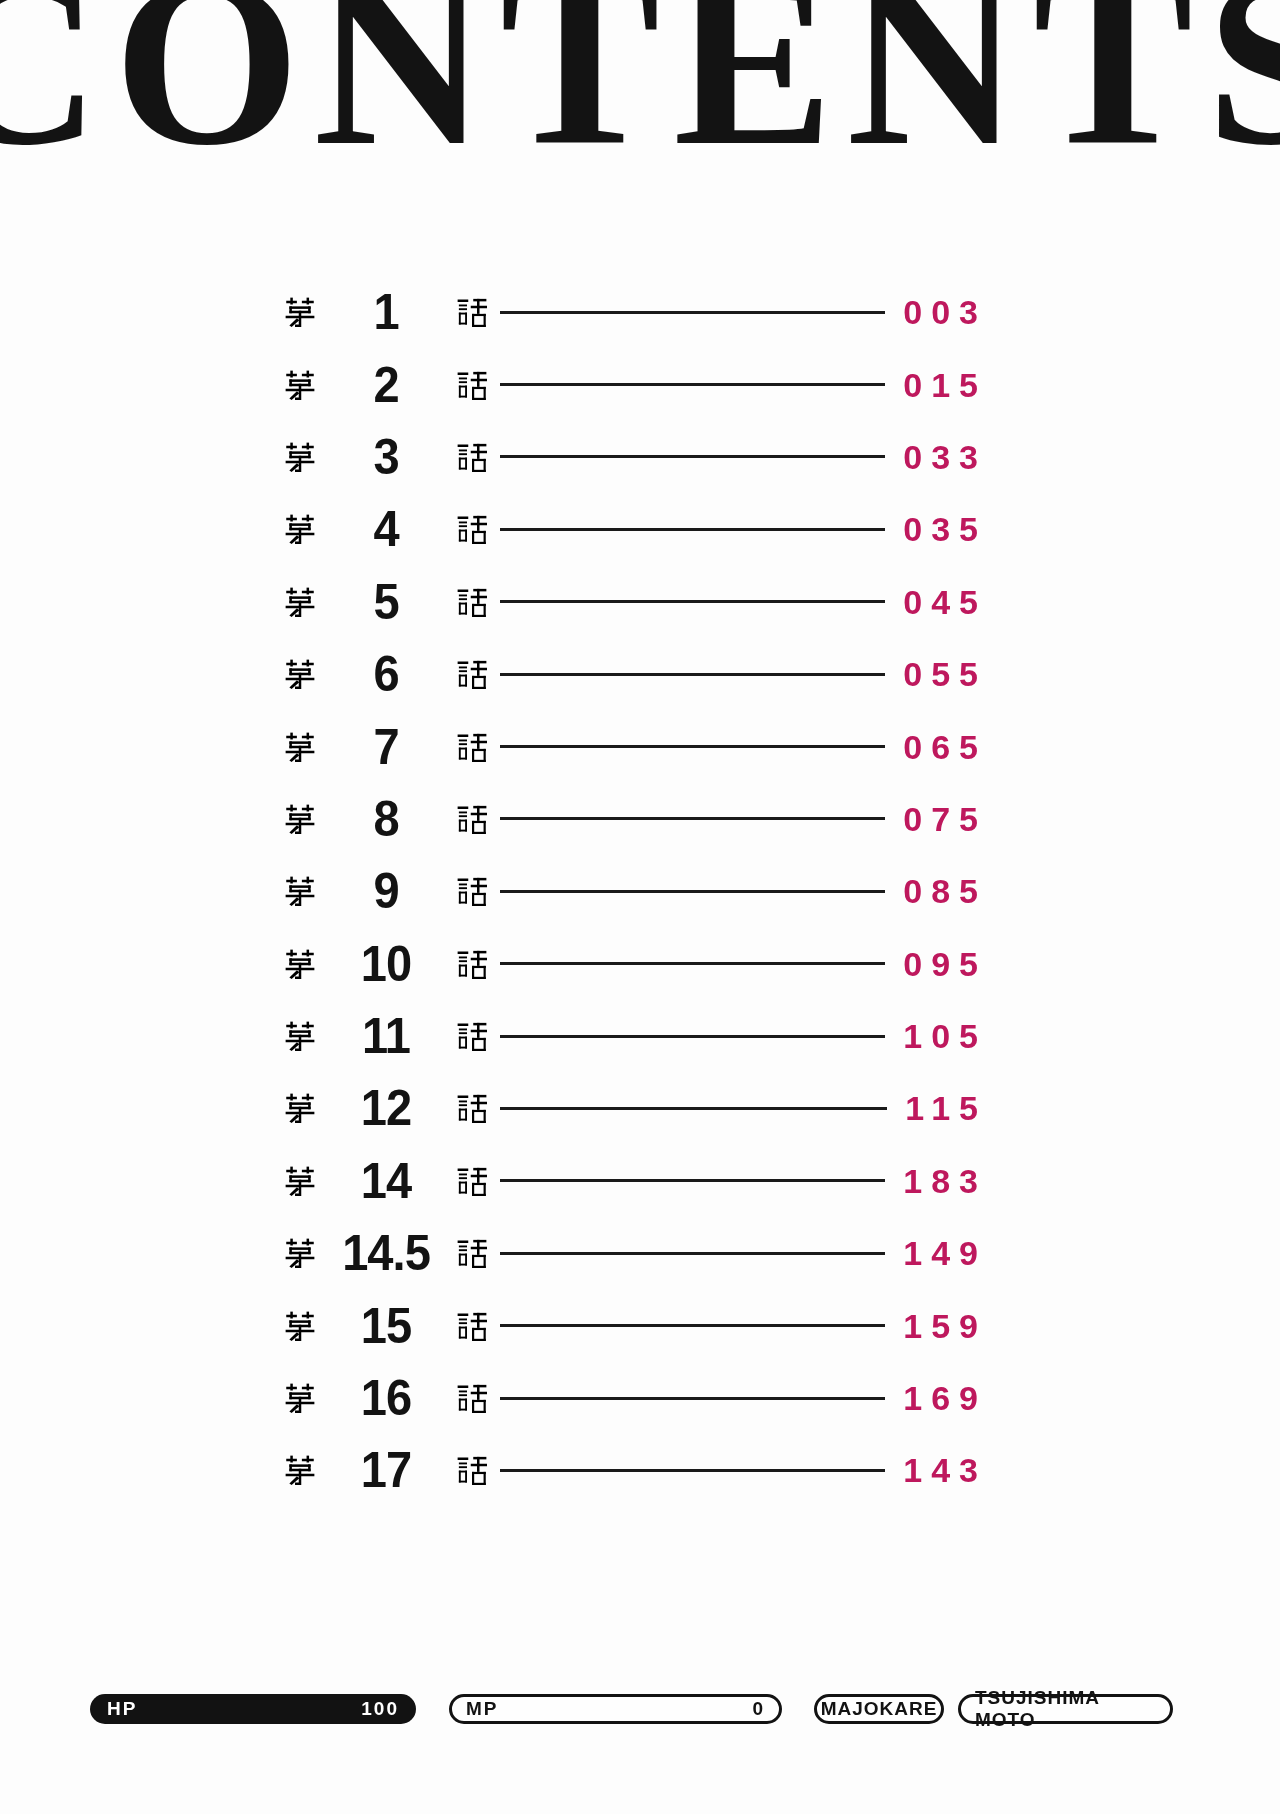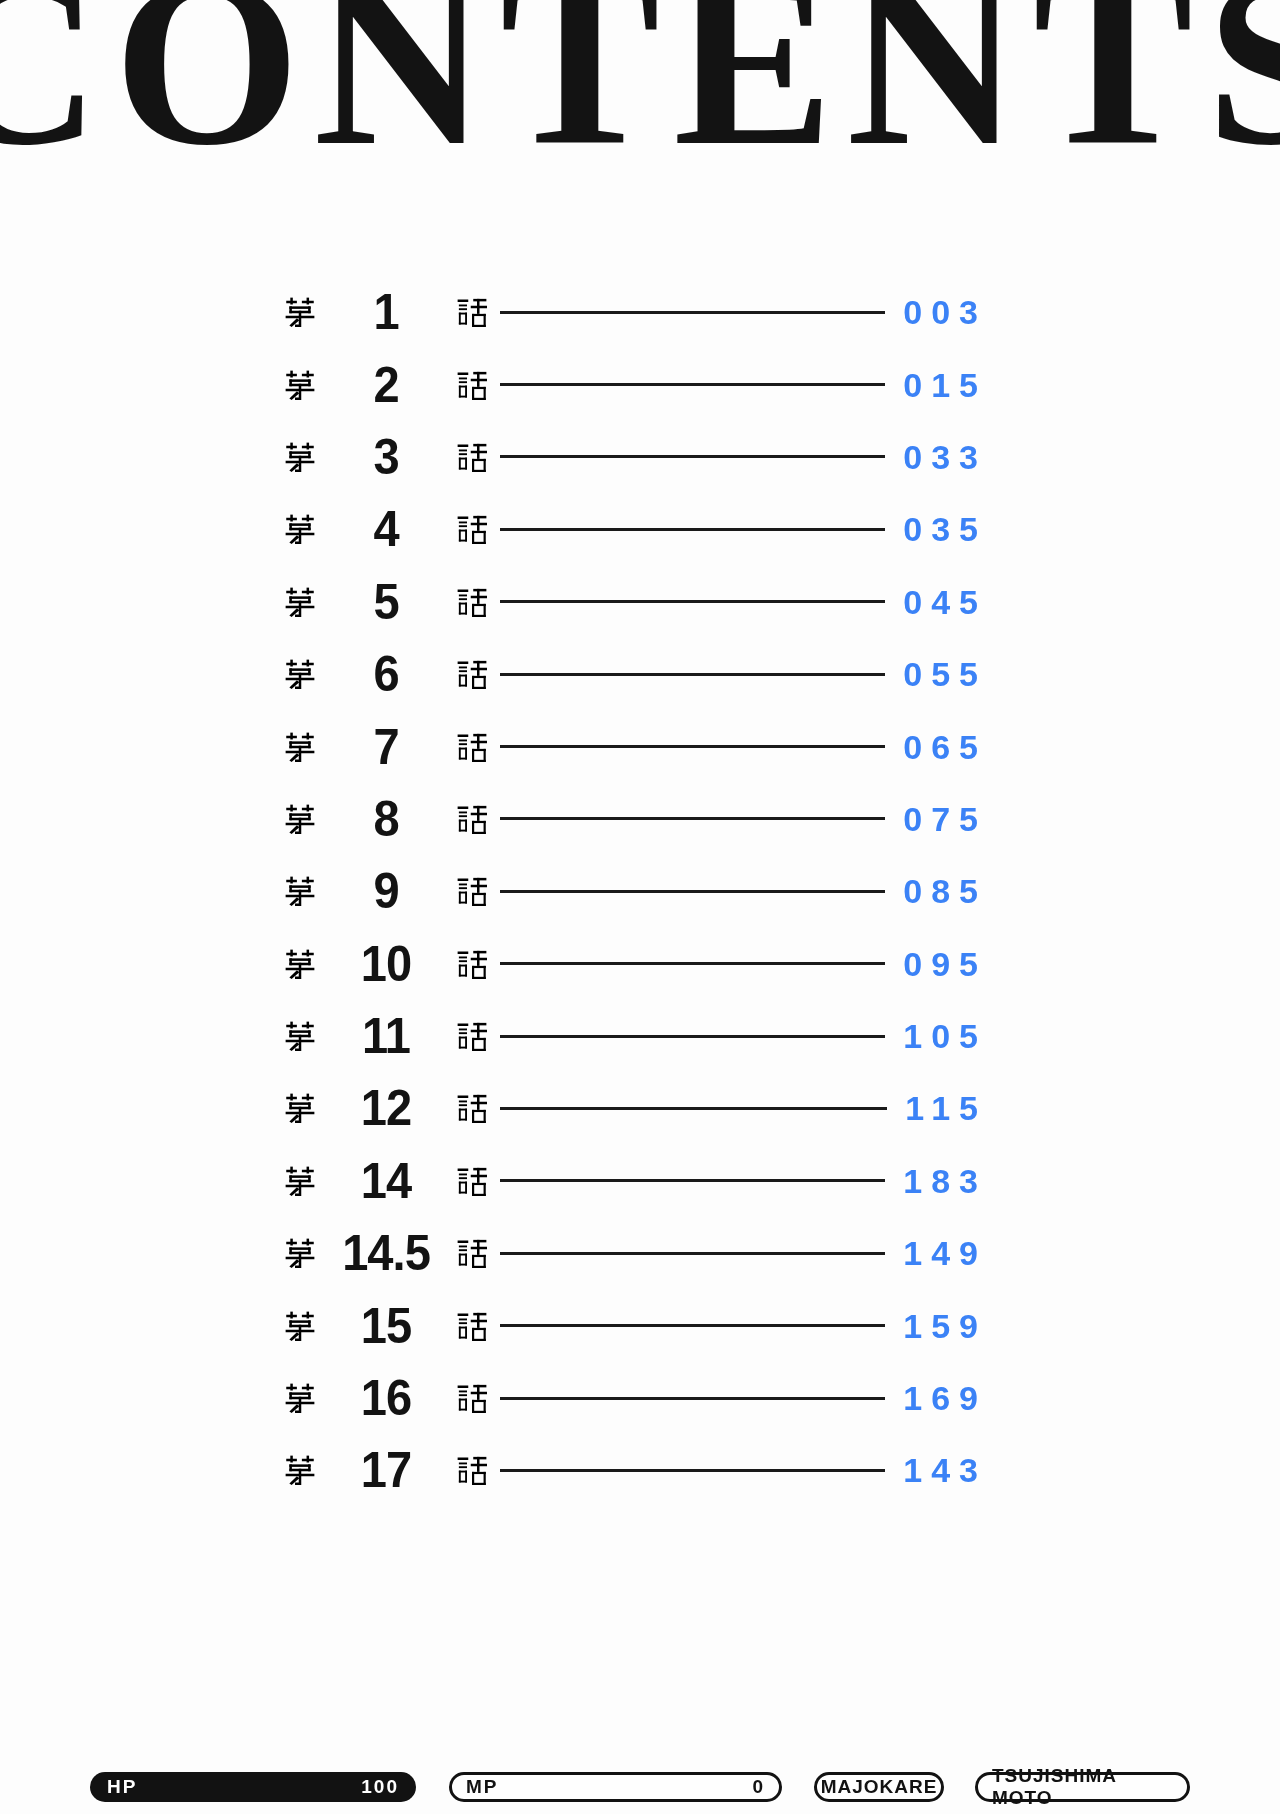--- a/index.html
+++ b/index.html
@@ -24,31 +24,31 @@
     flex:0 0 142px; text-align:center;
     font-family:"Liberation Sans","DejaVu Sans",sans-serif;
     font-weight:700; font-size:50px; line-height:1;
     letter-spacing:-1px; color:#131313; transform:scaleX(0.94);
   }
   .leader { flex:1 1 auto; height:3px; background:#1a1a1a; margin:0 10px 0 13px; }
   .pg-num {
     flex:0 0 auto;
     font-family:"Liberation Sans","DejaVu Sans",sans-serif;
     font-weight:700; font-size:34px; line-height:1;
-    letter-spacing:9px; margin-right:-9px; color:#3b82f6;margin-left:8px;
+    letter-spacing:9px; margin-right:-9px; color:#be185d;margin-left:8px;
   }
   
-  .status { position:absolute; top:1772px; left:90px; height:30px; display:flex; align-items:stretch;
+  .status { position:absolute; top:1694px; left:90px; height:30px; display:flex; align-items:stretch;
     font-family:"Liberation Sans","DejaVu Sans",sans-serif; font-weight:700; font-size:19px; }
   .pill { border-radius:16px; display:flex; align-items:center; }
   .pill-solid { width:326px; margin-right:33px; background:#121212; color:#fff;
     justify-content:space-between; padding:0 17px; letter-spacing:2px; }
   .pill-outline { border:3.5px solid #121212; background:#fefefe; color:#121212; }
   .pill-meter { width:333px; margin-right:32px; justify-content:space-between; padding:0 14px; letter-spacing:2px; }
-  .pill-badge { justify-content:center; padding:0 14px; letter-spacing:1px; margin-right:31px; }
+  .pill-badge { justify-content:center; padding:0 14px; letter-spacing:1px; margin-right:14px; }
   .pill-badge:last-child { margin-right:0; }
   .badge-majokare { width:130px; }
   .badge-author { width:215px; }
 </style>
 </head>
 <body>
 
 <svg width="0" height="0" style="position:absolute" aria-hidden="true">
   <defs>
     <symbol id="k-dai" viewBox="0 0 96 96">

